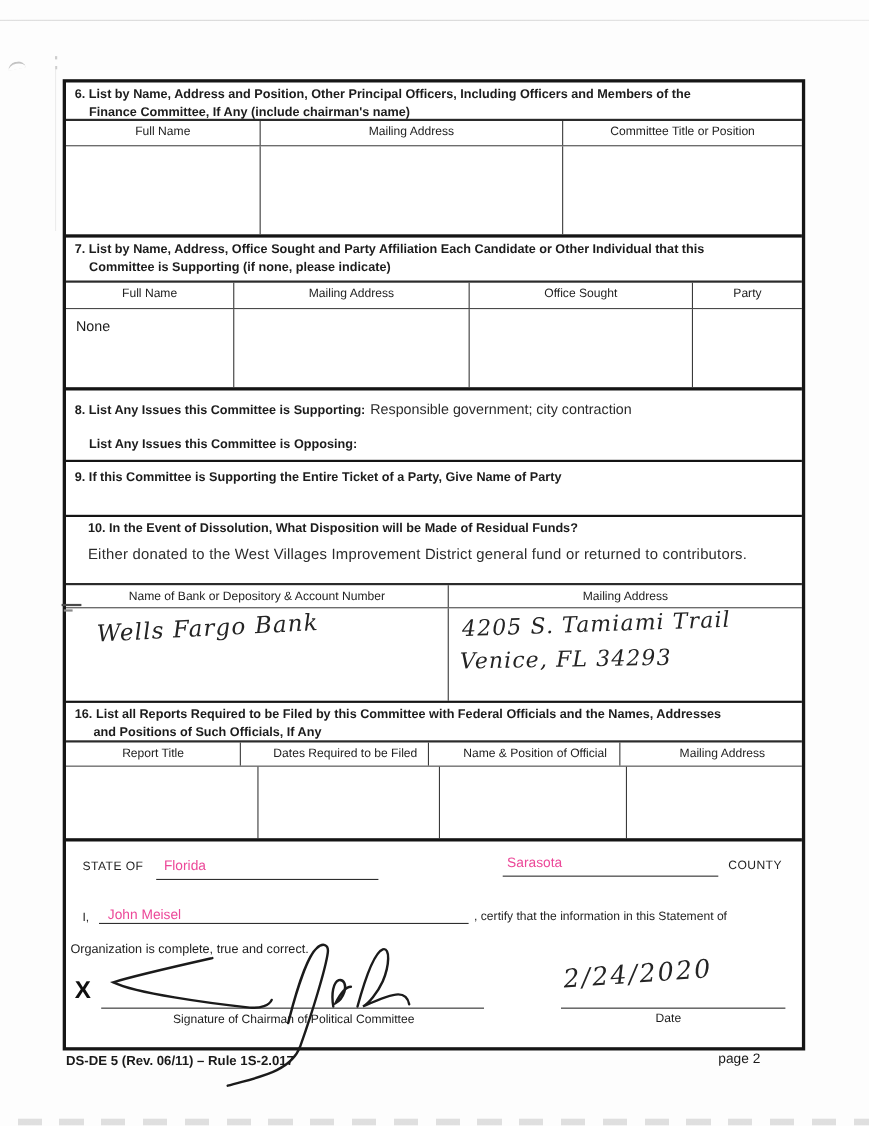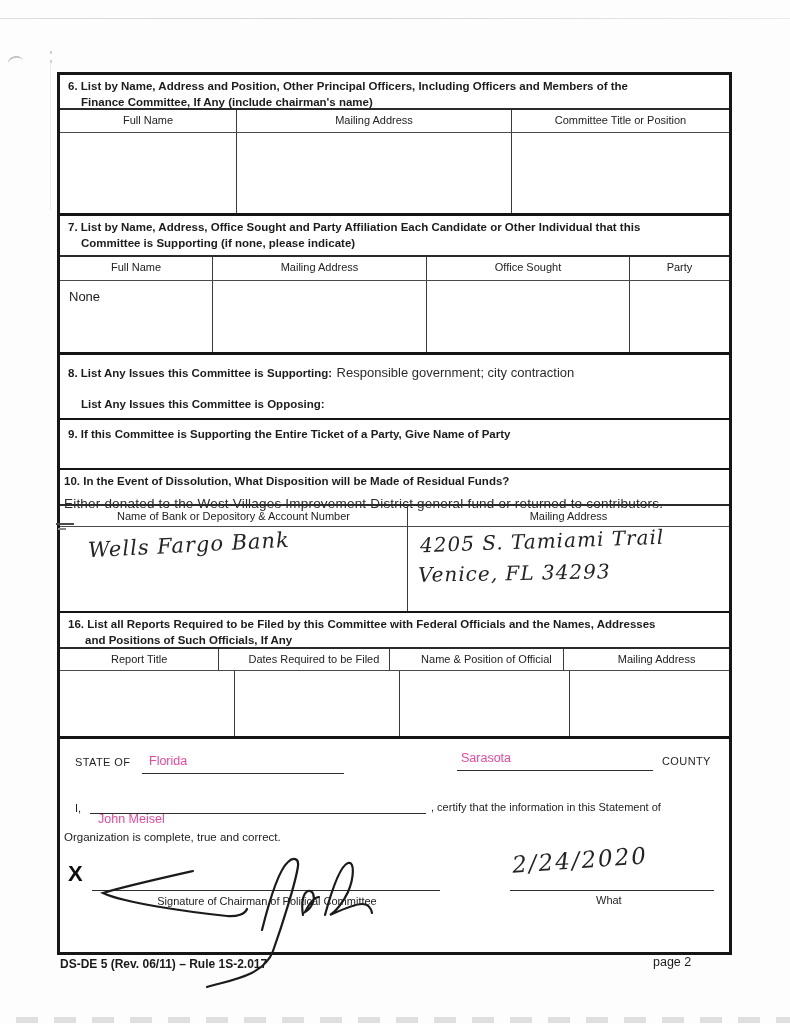--- a/index.html
+++ b/index.html
@@ -36,21 +36,21 @@
   .cell{border-right:1.5px solid #3a3a3a;height:100%;position:relative;}
   .cell:last-child{border-right:none;}
 
   
   .s6-header{height:33px;}
   .s6-thead{height:24px;}          .s6-body{height:81px;}
   .s7-header{height:42px;border-top:3px solid #141414;}
   .s7-thead{height:25px;}          .s7-body{height:72px;}
   .s8{height:66px;border-top:3px solid #141414;padding:8px 8px 0 8px;}
   .s9{height:50px;border-top:2px solid #141414;padding:8px 8px 0 8px;}
-  .s10{height:36px;border-top:2px solid #141414;padding:5px 4px 0 4px;}
+  .s10{height:62px;border-top:2px solid #141414;padding:5px 4px 0 20px;}
   .s11-header{height:27px;border-top:3px solid #141414;}
   .s11-thead{height:22px;}         .s11-body{height:85px;}
   .s12-header{height:36px;border-top:2.5px solid #141414;}
   .s12-thead{height:23px;gap:20px;}         .s12-body{height:66px;}
   .cert{height:179px;border-top:3px solid #141414;position:relative;padding-left:11px;}
 
   
   .c6-1{width:177px;} .c6-2{width:275px;} .c6-3{width:217px;}
   .c7-1{width:153px;} .c7-2{width:214px;} .c7-3{width:203px;} .c7-4{width:99px;}
   .c11-1{width:348px;} .c11-2{width:321px;}
@@ -187,31 +187,31 @@
     <div class="cert">
       <div class="abs lbl" style="left:15px;top:17px;letter-spacing:.4px;">STATE OF</div>
       <div class="abs uline" style="left:82px;top:34px;width:202px;"></div>
       <div class="abs typed" style="left:89px;top:15px;">Florida</div>
       <div class="abs uline" style="left:397px;top:31px;width:196px;"></div>
       <div class="abs typed" style="left:401px;top:12px;">Sarasota</div>
       <div class="abs lbl" style="left:602px;top:16px;letter-spacing:.4px;">COUNTY</div>
 
       <div class="abs lbl" style="left:15px;top:63px;">I,</div>
       <div class="abs uline" style="left:30px;top:74px;width:336px;"></div>
-      <div class="abs typed" style="left:38px;top:73px;">John Meisel</div>
+      <div class="abs typed" style="left:38px;top:59px;">John Meisel</div>
       <div class="abs lbl" style="left:371px;top:62px;">, certify that the information in this Statement of</div>
 
       <div class="abs" style="left:4px;top:92px;font-size:11.5px;">Organization is complete, true and correct.</div>
 
       <div class="abs xmark" style="left:8px;top:122px;">X</div>
       <div class="abs uline" style="left:32px;top:151px;width:348px;"></div>
       <div class="abs sig-label" style="left:82px;top:156px;">Signature of Chairman of Political Committee</div>
 
       <div class="abs uline" style="left:450px;top:151px;width:204px;"></div>
-      <div class="abs lbl" style="left:536px;top:155px;">What</div>
+      <div class="abs lbl" style="left:536px;top:155px;">Date</div>
       <div class="handwriting hw-date">2/24/2020</div>
     </div>
   </div>
 
   <svg class="sig" width="300" height="145" viewBox="0 0 300 145">
     <g fill="none" stroke="#1b1b1b" stroke-width="2.2" stroke-linecap="round">
       <path d="M 103,18 C 72,25 32,34 13,40 C 34,50 99,59 137,63 C 147,64 155,61 157,56"></path>
       <path d="M 172,77 C 180,45 190,16 198,9 C 203,4 209,5 208,13 C 206,28 193,70 183,98 C 174,123 140,127 117,134"></path>
       <path d="M 213,62 C 211,50 213,40 218,38 C 223,37 225,43 223,49 C 221,55 217,58 215,59 C 219,51 224,44 229,44"></path>
       <path d="M 235,62 C 241,40 250,13 258,10 C 265,8 264,25 258,39 C 253,50 245,59 240,62 C 249,58 264,51 272,51 C 278,51 281,55 282,60"></path>

